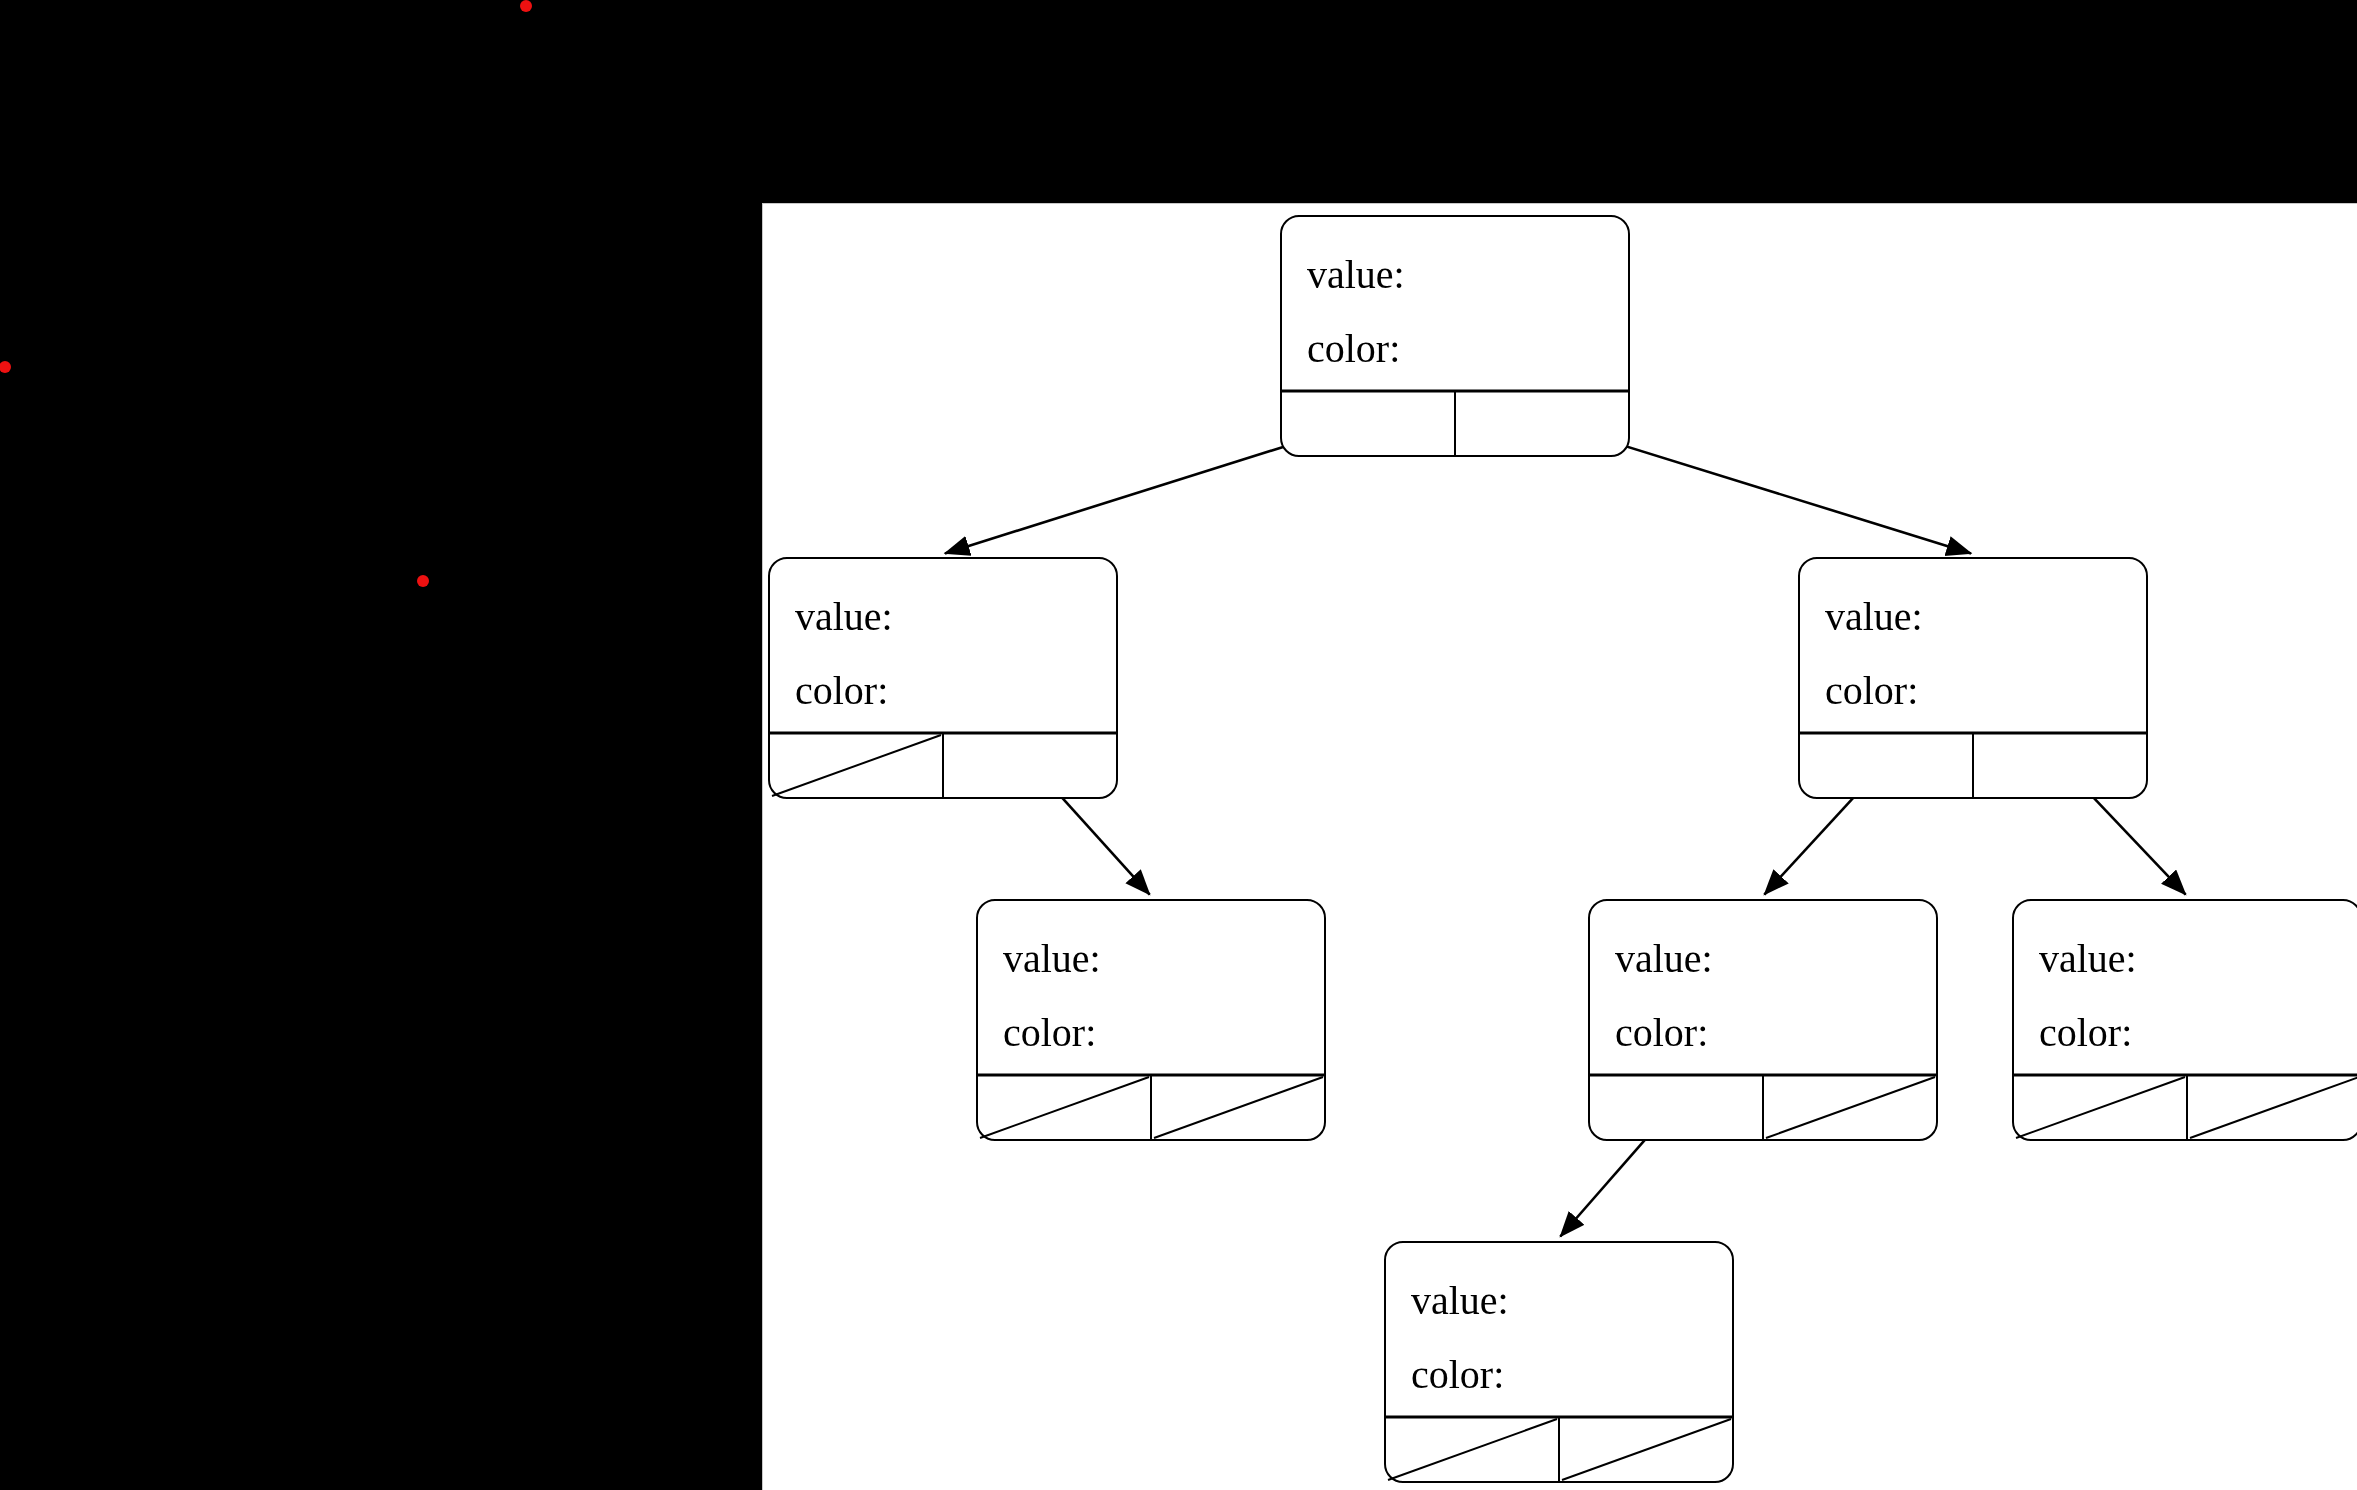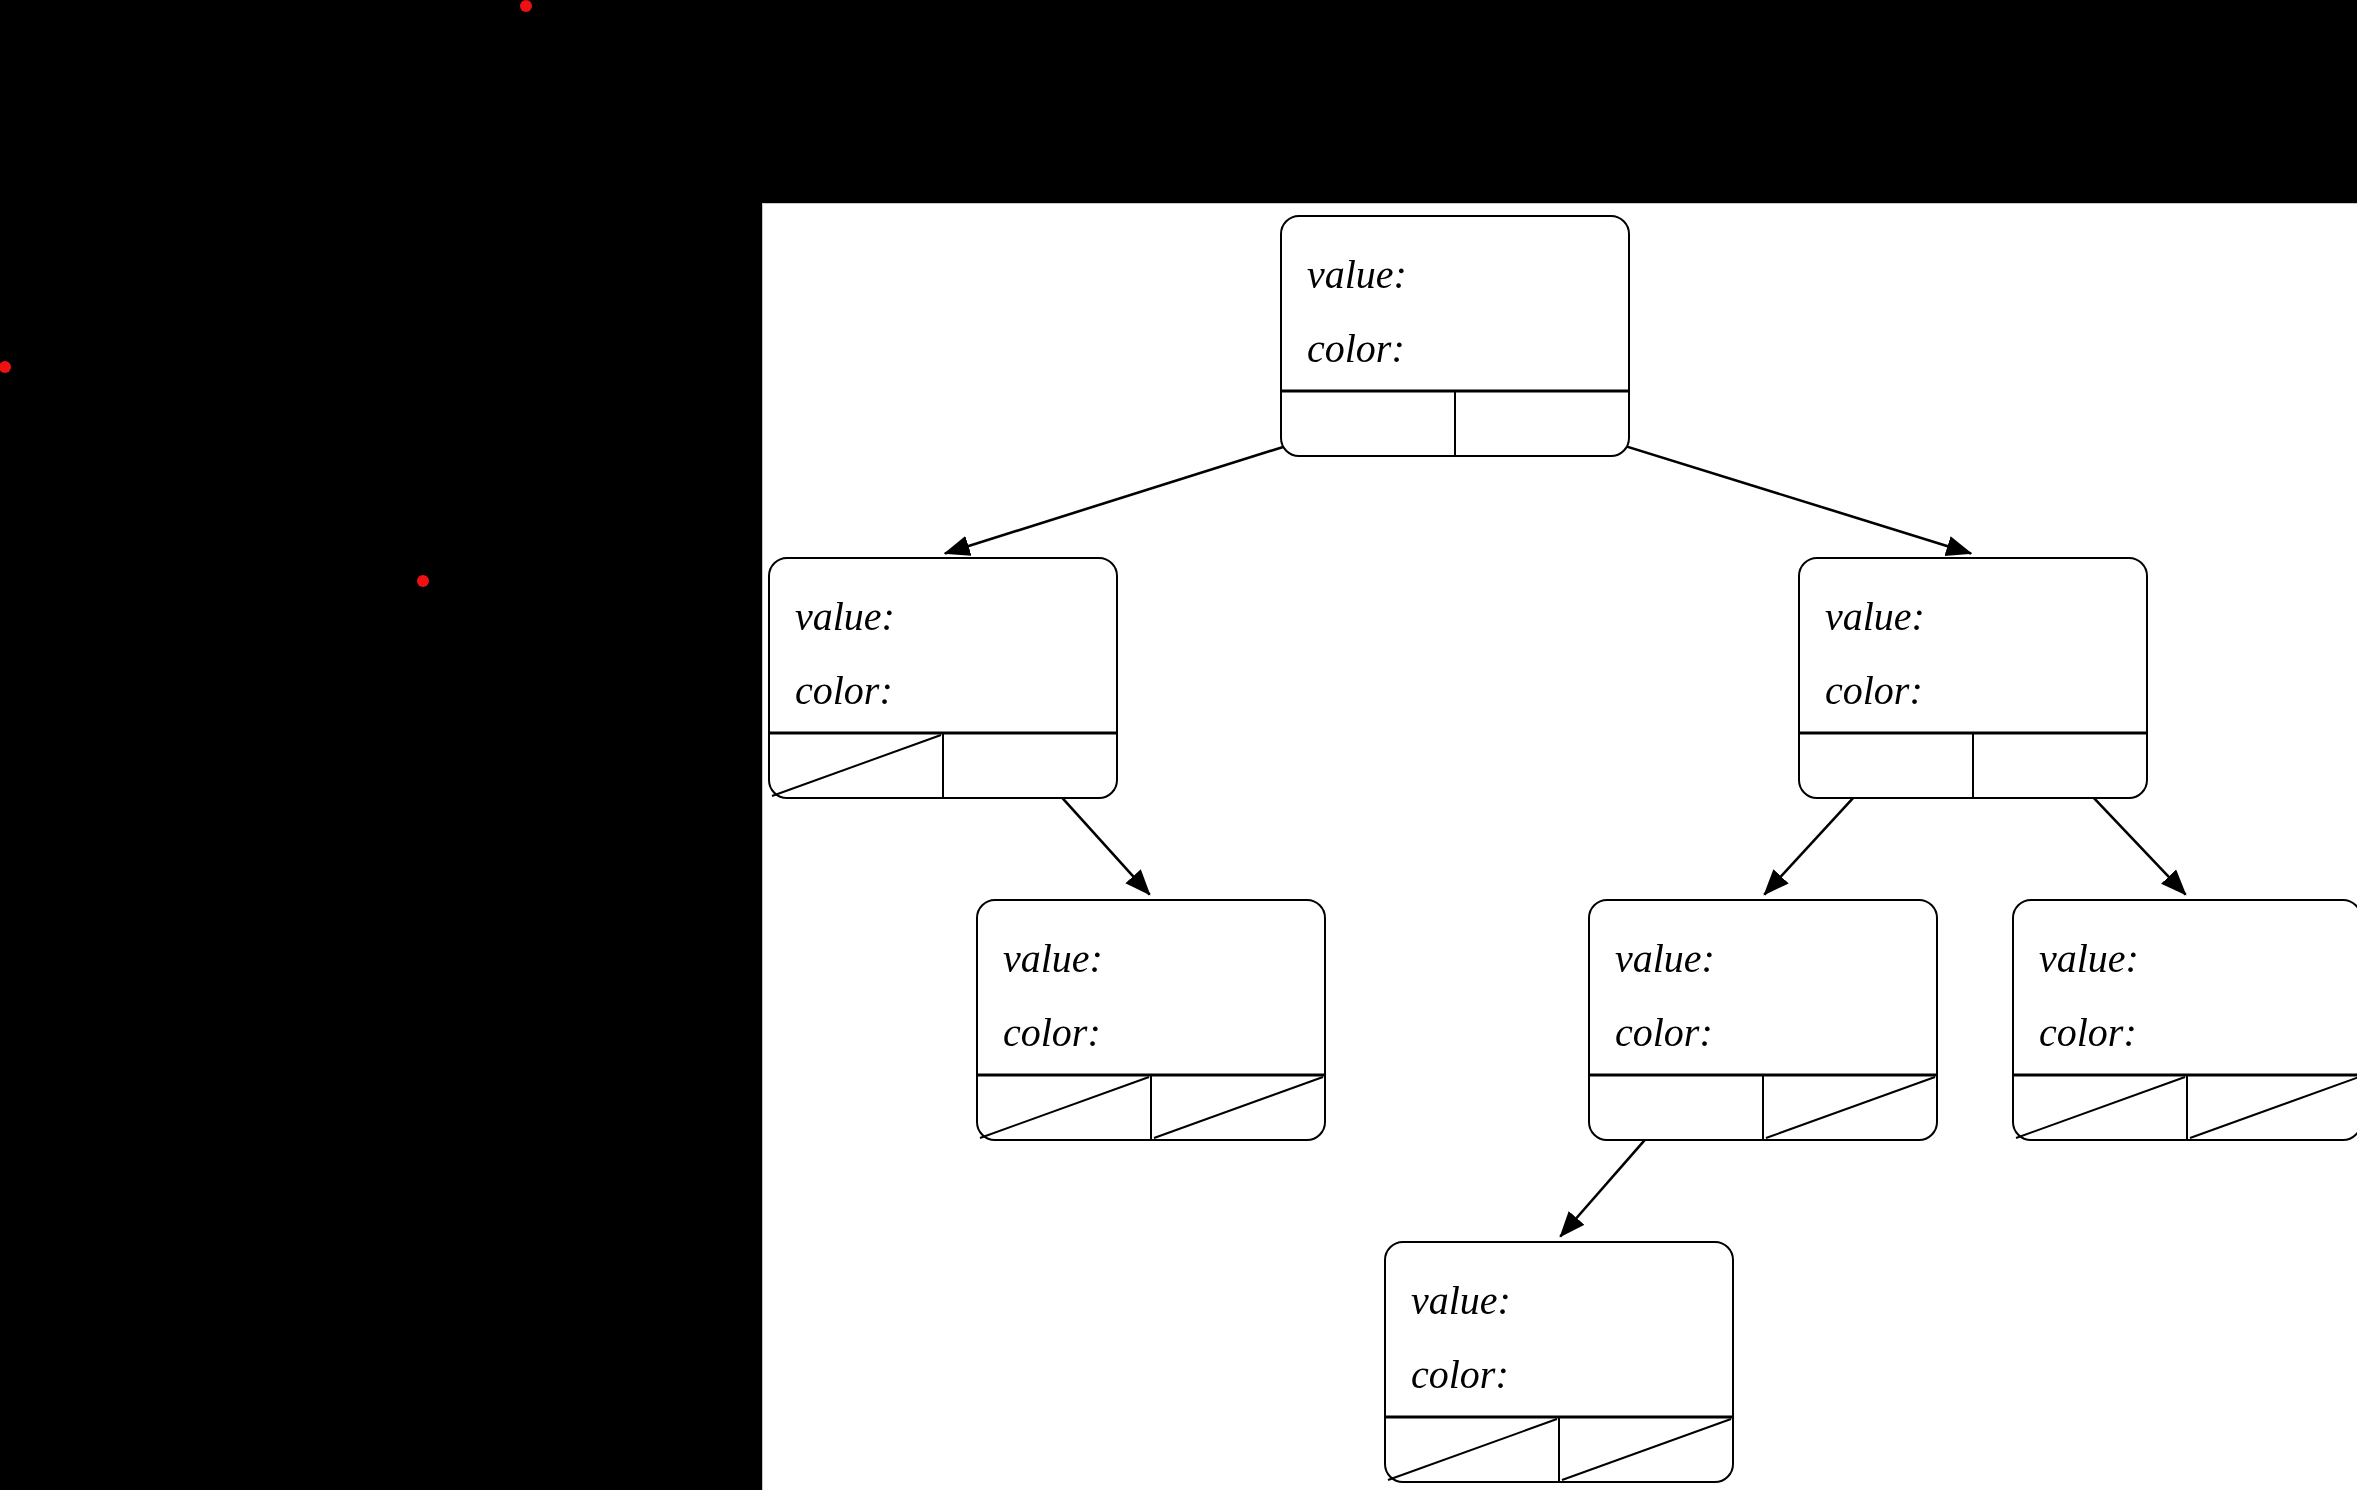--- a/index.html
+++ b/index.html
@@ -41,21 +41,21 @@
   }
   .node-text {
     font-family: "Liberation Serif", serif;
     font-size: 40px;
     fill: #000000;
   }
 </style>
 </head>
 <body>
 
-<div id="screen" style="width: 2357px; height: 1490px; background: rgb(0, 0, 0); font-style: italic;">
+<div id="screen" style="width: 2357px; height: 1490px; background: rgb(0, 0, 0);">
 
   <div id="backdrop"></div>
 
   <div id="marker-layer">
       <span class="marker-dot" style="left: 520px; top: 0px; background: rgb(238, 17, 17);"></span>
       <span class="marker-dot" style="left: -1px; top: 361px; background: rgb(238, 17, 17);"></span>
       <span class="marker-dot" style="left: 417px; top: 575px; background: rgb(238, 17, 17);"></span>
     </div>
 
   <div id="diagram-panel" style="left: 762px; top: 203px; width: 1595px; height: 1287px; background: rgb(255, 255, 255); border-color: rgb(200, 200, 200);">

